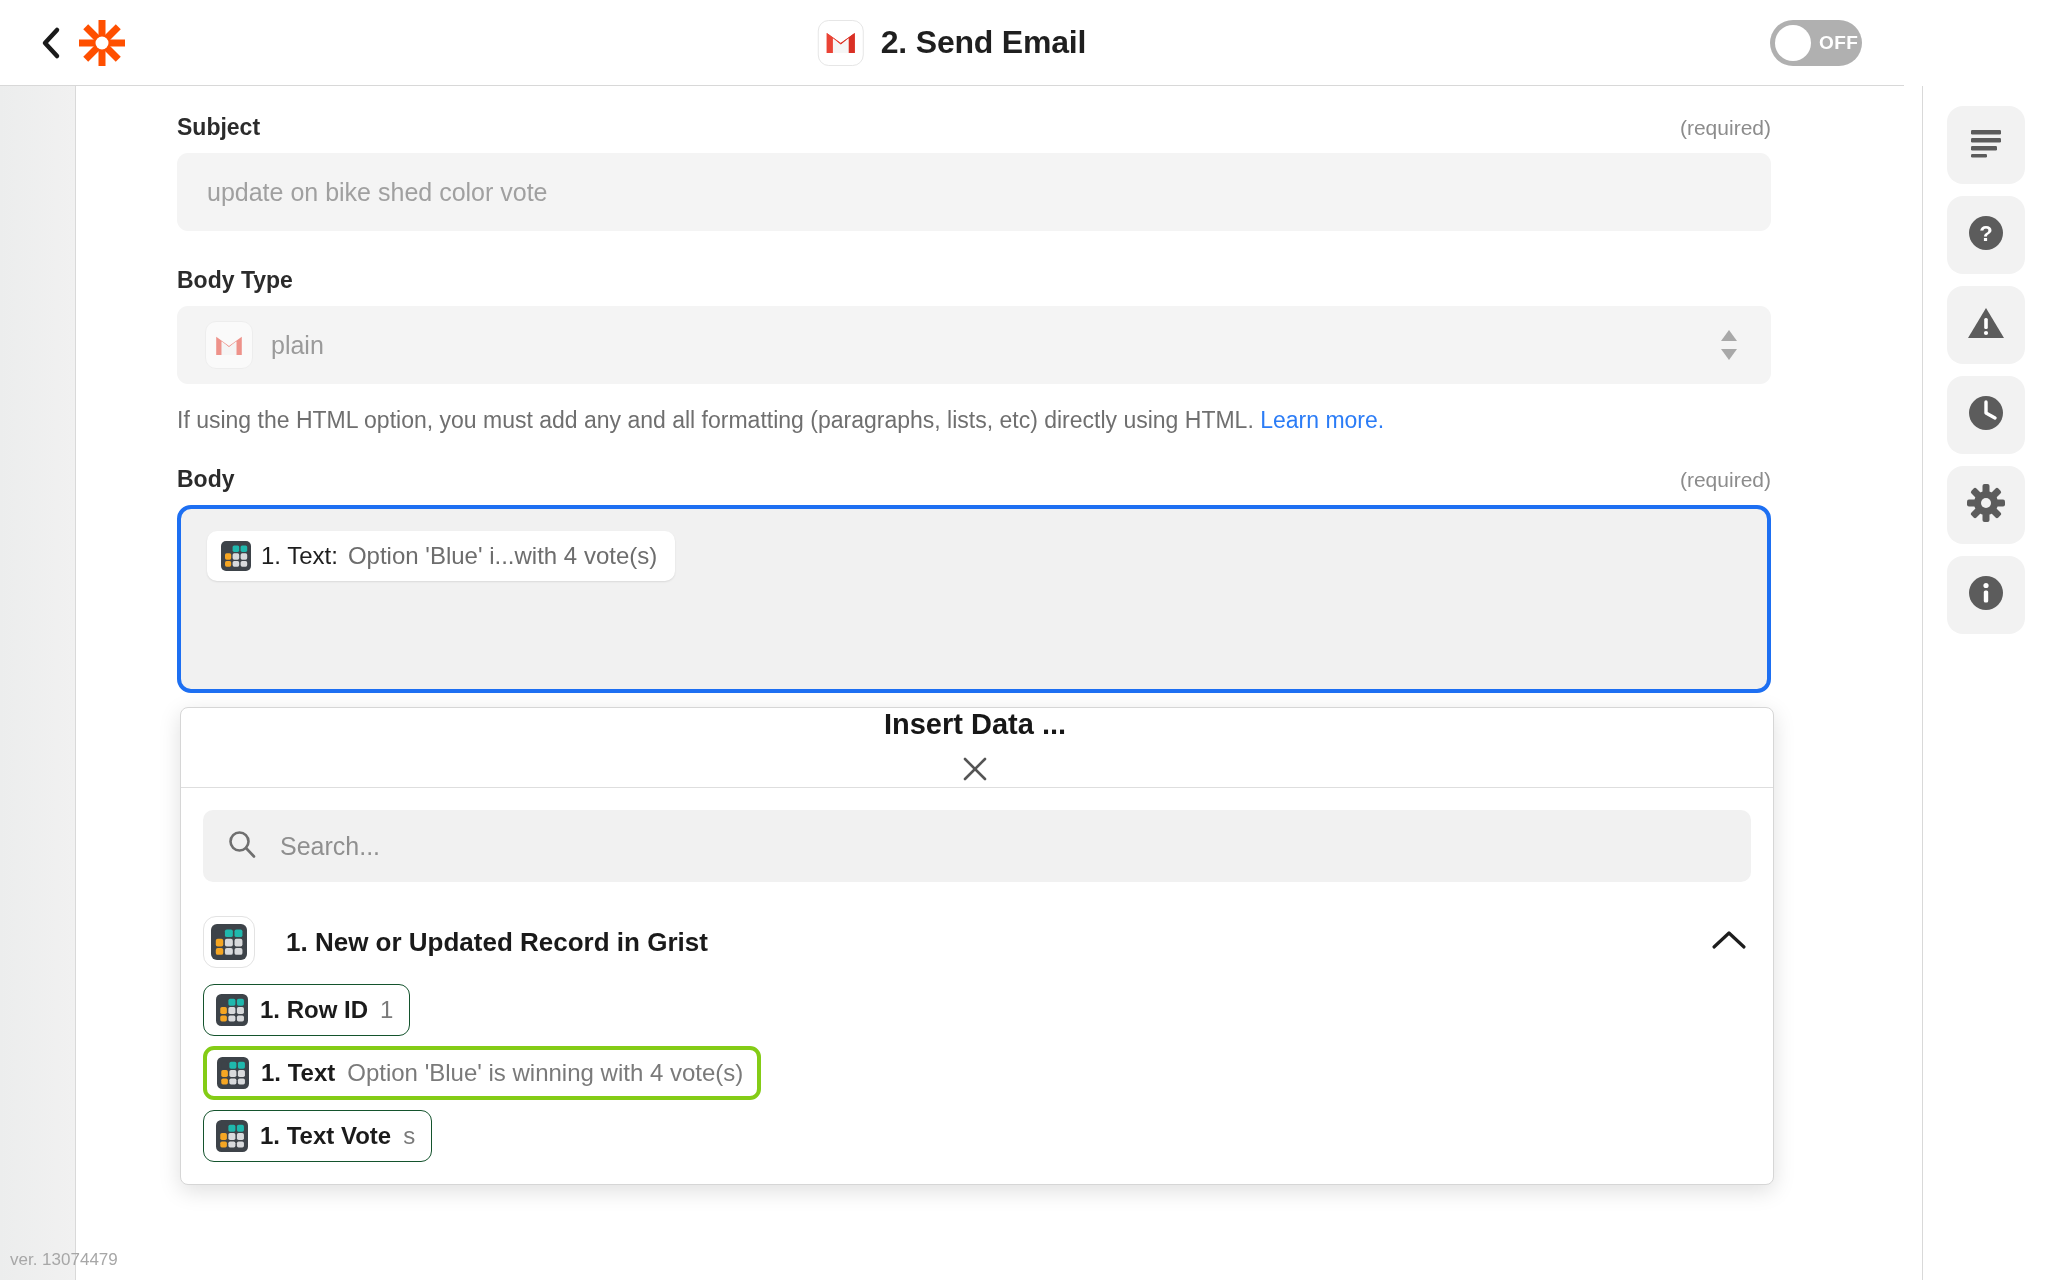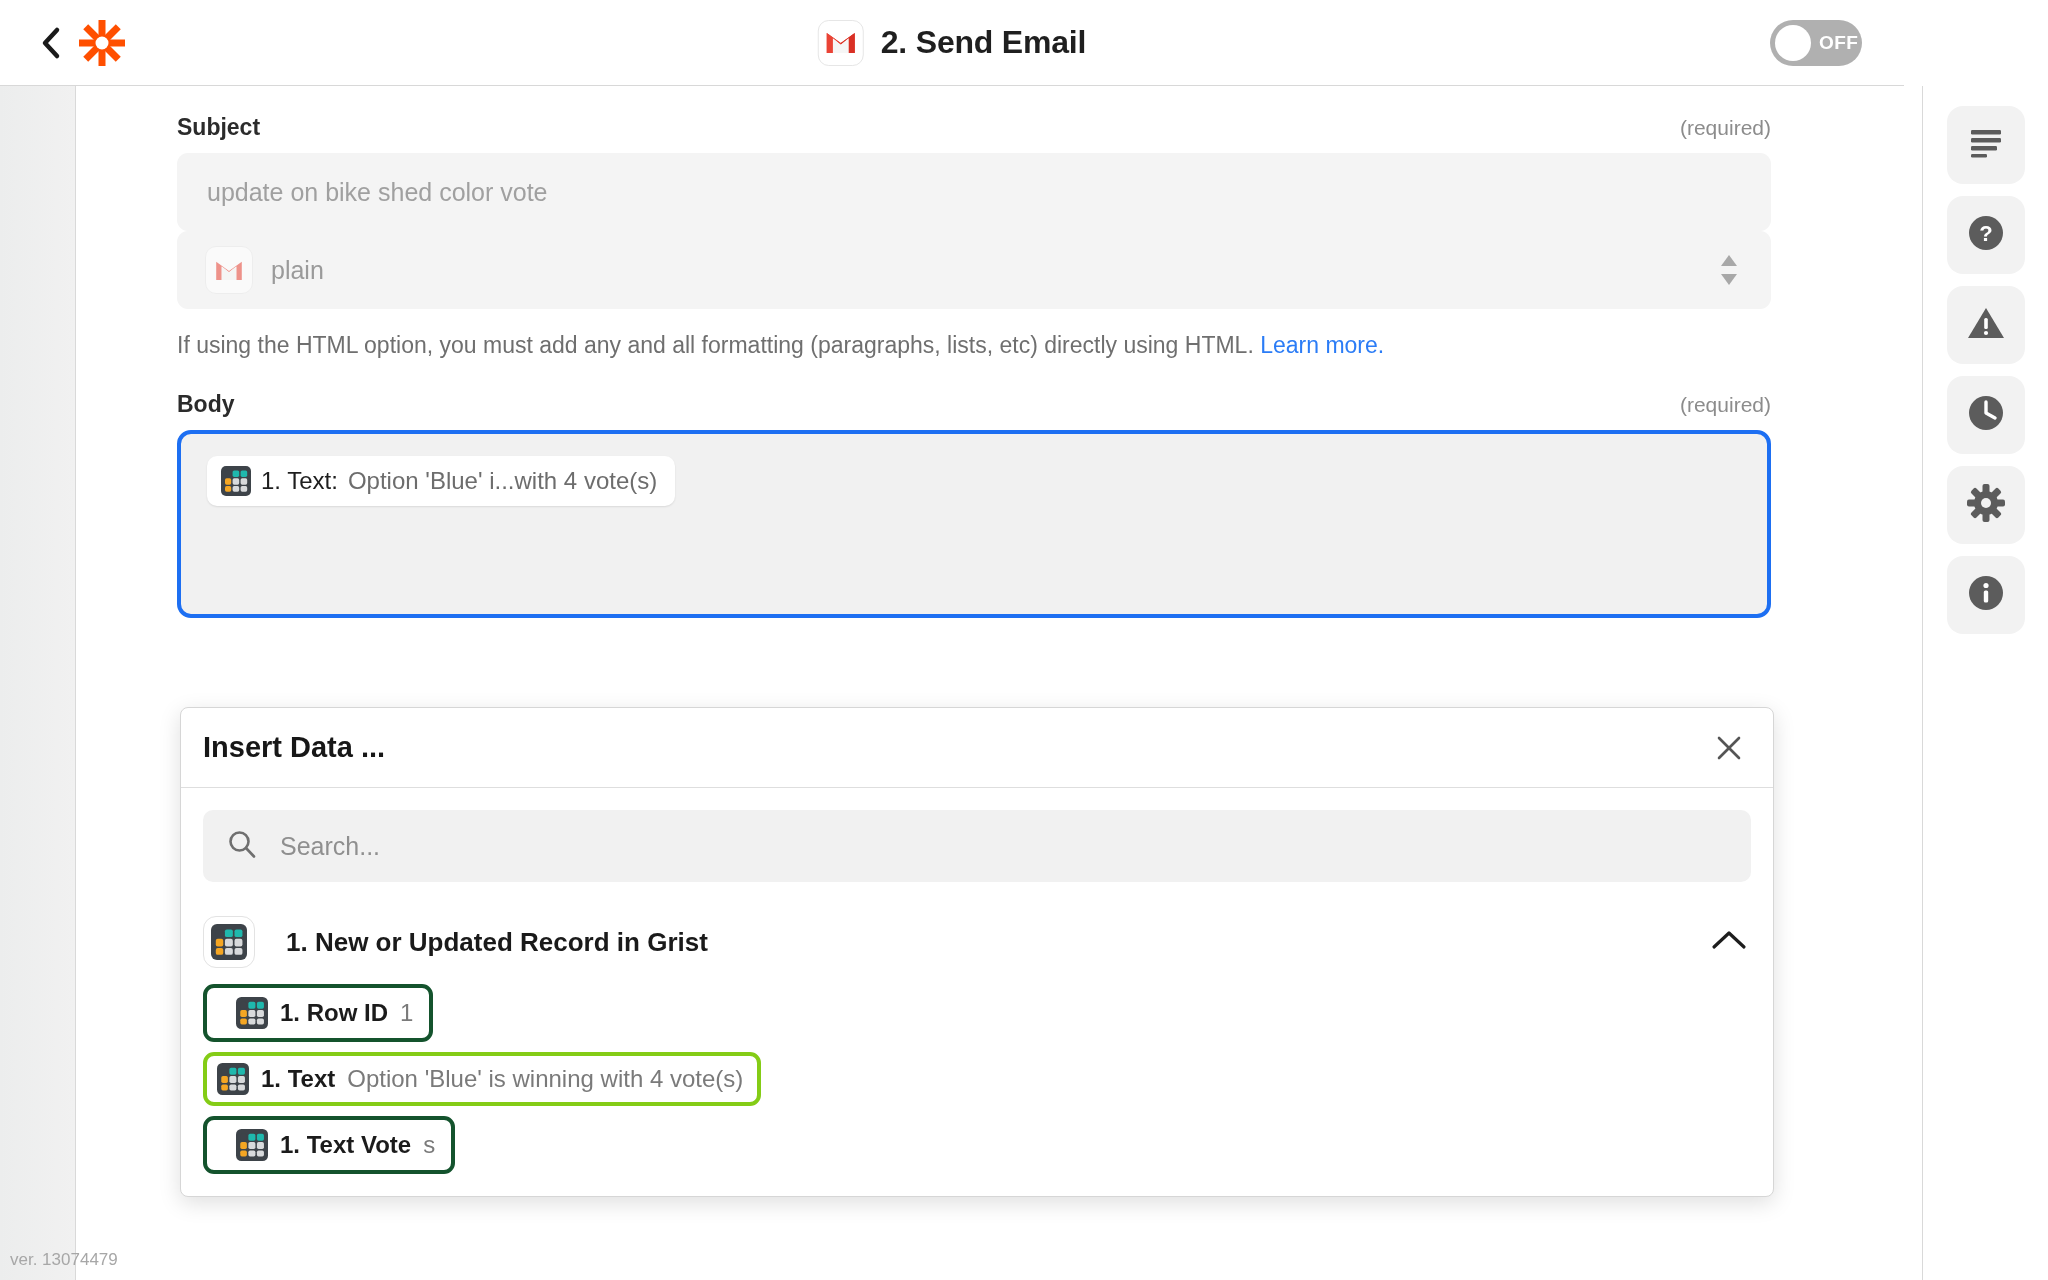--- a/index.html
+++ b/index.html
@@ -134,21 +134,21 @@
   .chip-rest { font-size: 24px; color: #6d6d6d; }
 
   
   .insert-panel {
     position: absolute; left: 180px; top: 707px; width: 1594px;
     background: #ffffff; border: 1px solid #d6d6d6; border-radius: 8px;
     box-shadow: 0 6px 22px rgba(0,0,0,0.13); z-index: 20;
   }
   .ip-header {
     height: 80px; display: flex; align-items: center; justify-content: space-between;
-    padding: 0 26px 0 22px; border-bottom: 1px solid #dedede;
+    padding: 0 26px 0 22px; border-bottom: 1px solid #dedede; flex-direction: column;
   }
   .ip-title { font-size: 29px; font-weight: bold; color: #171717; }
   .ip-close { cursor: pointer; width: 36px; height: 36px;
     display: flex; align-items: center; justify-content: center; }
   .ip-searchwrap { padding: 22px 22px 18px 22px; }
   .ip-search {
     background: #f1f1f1; border-radius: 10px; height: 72px;
     display: flex; align-items: center; padding: 0 24px; gap: 23px; cursor: text;
   }
   .ip-search-ph { font-size: 25px; color: #8f8f8f; }
@@ -160,22 +160,22 @@
   .ip-group-left { display: flex; align-items: center; gap: 31px; }
   .grist-badge-lg {
     width: 52px; height: 52px; border-radius: 13px; background: #ffffff;
     border: 1px solid #e3e3e3; display: flex; align-items: center; justify-content: center;
   }
   .ip-group-title { font-size: 26px; font-weight: bold; color: #1a1a1a; }
 
   .ip-list { padding: 0 22px 22px 22px; display: flex; flex-direction: column; gap: 10px; }
   .ip-item {
     display: inline-flex; align-items: center; gap: 12px;
-    border: 4px solid #14532d; border-radius: 11px; background: #ffffff;
-    padding: 9px 16px 9px 29px; align-self: flex-start; cursor: pointer;
+    border: 1px solid #14532d; border-radius: 11px; background: #ffffff;
+    padding: 9px 16px 9px 12px; align-self: flex-start; cursor: pointer;
   }
   .ip-item.selected { border: 4px solid #84cc16; padding: 7px 14px 7px 10px; }
   .ip-item-bold { font-size: 24px; font-weight: bold; color: #1b1b1b; white-space: nowrap; }
   .ip-item-rest { font-size: 24px; color: #7a7a7a; white-space: nowrap; }
 
   .grist-icon-svg { display: block; }
 </style>
 </head>
 <body>
 
@@ -303,20 +303,23 @@
     <div class="content">
 
       <div class="field-row">
         <span class="field-label">Subject</span>
         <span class="field-required">(required)</span>
       </div>
       <div class="input-box">
         <span>update on bike shed color vote</span>
       </div>
 
+      <div class="field-row" style="margin-top:36px;">
+        <span class="field-label">Body Type</span>
+      </div>
       <div class="select-box">
         <div class="gmail-badge-sm">
           <svg width="28" height="21" viewBox="0 0 30 23">
             <path d="M1 2 L1 22 L7 22 L7 7 L15 13.5 L23 7 L23 22 L29 22 L29 2 L15 12 Z" fill="#ea4335"></path>
             <path d="M7 7 L7 22 L23 22 L23 7 L15 13.5 Z" fill="#f6f6f6"></path>
           </svg>
         </div>
         <span class="select-value">plain</span>
         <span class="stepper">
           <svg width="20" height="34" viewBox="0 0 20 34">

